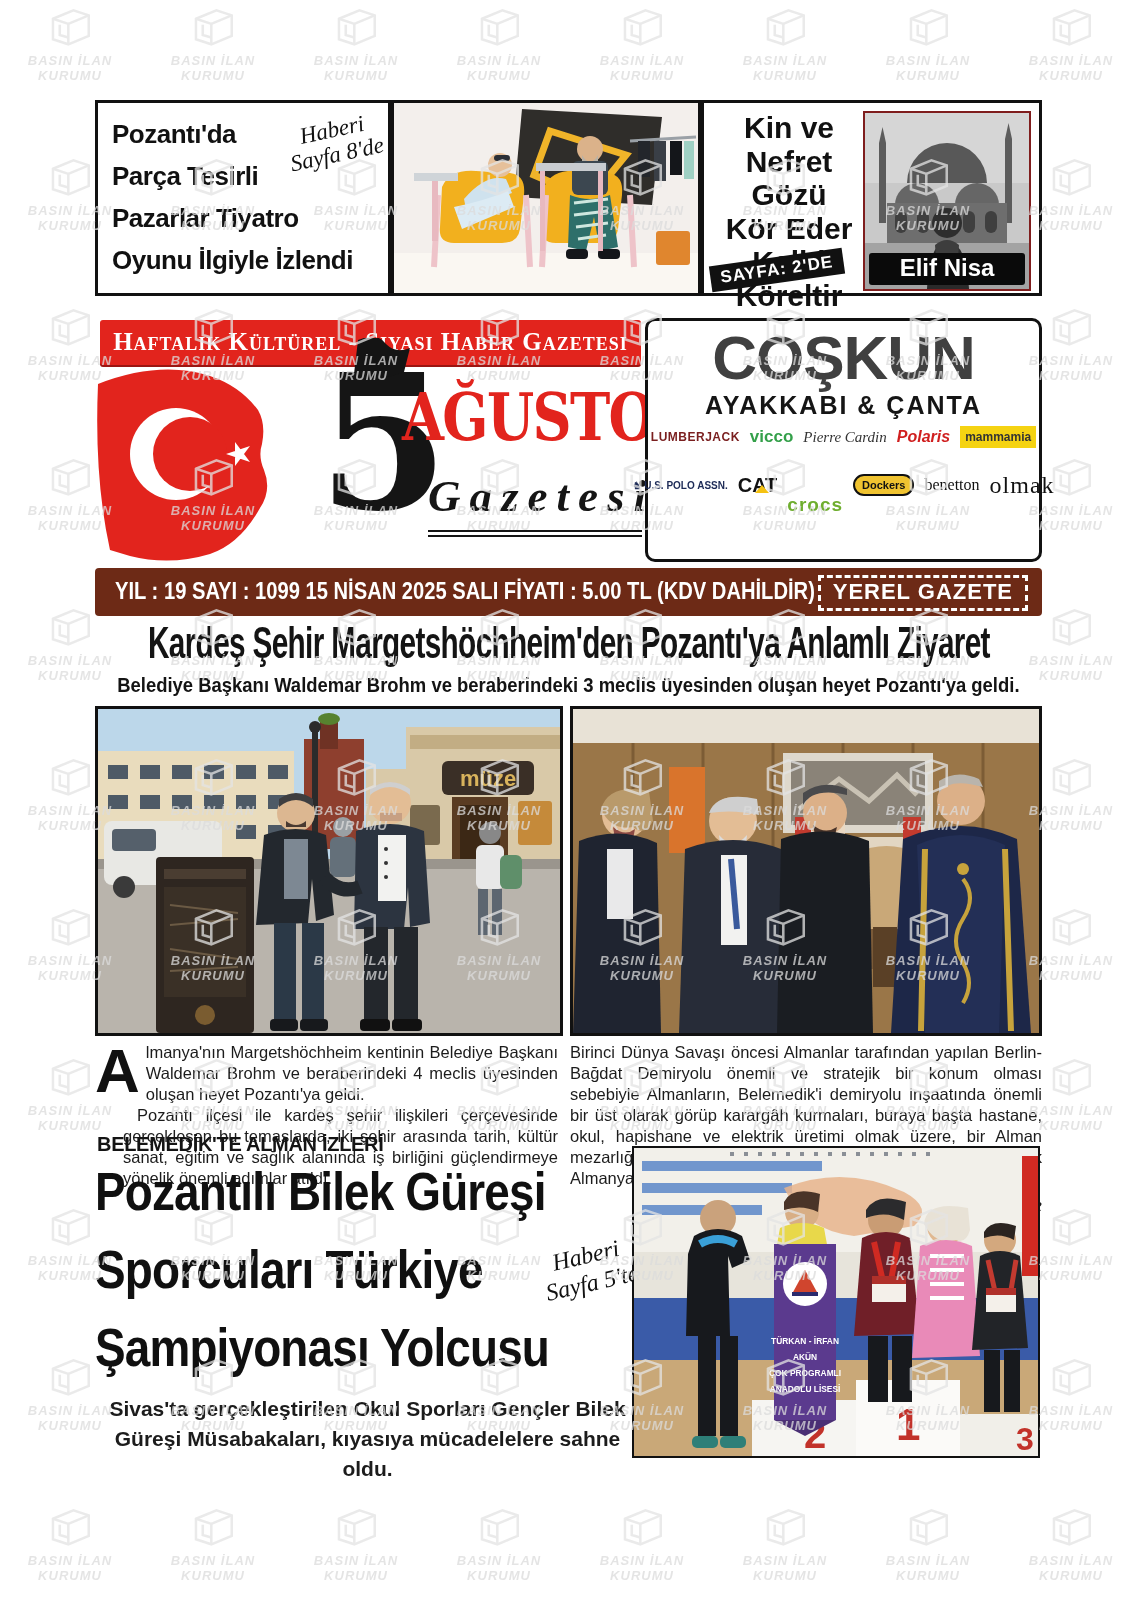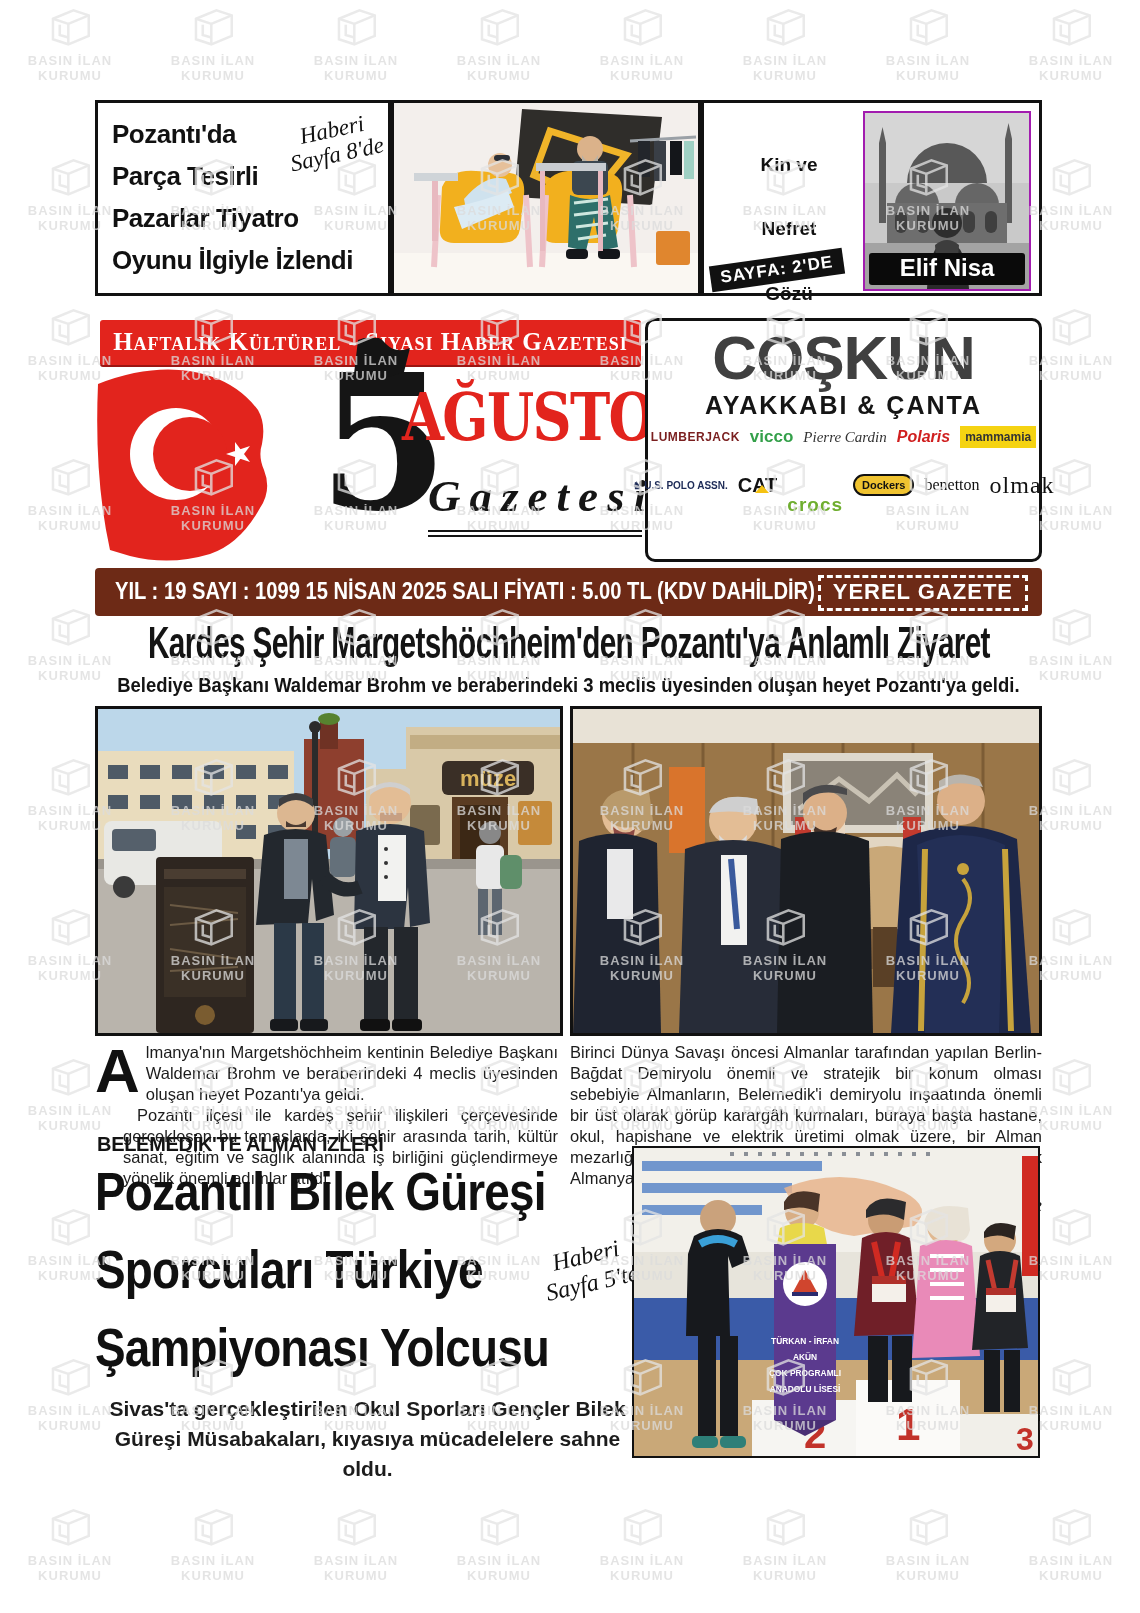--- a/index.html
+++ b/index.html
@@ -1,37 +1,37 @@
 <!DOCTYPE html>
 <html><head>
 <meta charset="utf-8">
 <style>
   * { margin:0; padding:0; box-sizing:border-box; }
   body { background:#ffffff; font-family:"Liberation Sans", sans-serif; }
   .page { position:relative; width:1140px; height:1613px; background:#fff; overflow:hidden; margin:0 auto; }
 
   
-  .wm-layer { position:absolute; inset:0; z-index:40; pointer-events:none; }
+  .wm-layer { position:absolute; inset:0; z-index:40; pointer-events:none;font-style:italic; }
   .wm-tile { position:absolute; width:128px; text-align:center; color:#dedede; opacity:.75; }
   .wm-tile svg { display:block; margin:0 auto 2px auto; }
   .wm-line { font-size:13px; font-weight:bold; letter-spacing:1px; line-height:1.15; color:#dcdcdc; }
 
   
   .box { position:absolute; background:#fff; border:3px solid #111; }
   .tl-box { left:95px; top:100px; width:296px; height:196px; padding:10px 8px 6px 14px; }
   .tl-line { font-size:26px; font-weight:bold; letter-spacing:-0.5px; color:#111; line-height:1.62; white-space:nowrap; }
   .tl-ref { position:absolute; right:6px; top:14px; transform:rotate(-12deg); font-family:"Liberation Serif", serif; font-style:italic; font-size:23px; color:#111; text-align:center; line-height:1.1; }
 
   .tm-photo { left:391px; top:100px; width:310px; height:196px; border:3px solid #111; overflow:hidden; }
 
   .tr-box { left:701px; top:100px; width:341px; height:196px; }
   .tr-text { position:absolute; left:10px; top:8px; width:150px; text-align:center; }
-  .tr-line { font-size:19px; font-weight:bold; color:#111; line-height:1.12;margin-top:43px; }
+  .tr-line { font-size:30px; font-weight:bold; color:#111; line-height:1.12; }
   .tr-badge { position:absolute; left:6px; bottom:10px; transform:rotate(-8deg); background:#111; color:#fff; font-weight:bold; font-size:17px; padding:3px 10px; letter-spacing:1px; }
-  .tr-photo { position:absolute; right:8px; top:8px; width:168px; height:180px; border:2px solid #a21caf; overflow:hidden; background:#cfcfcf; }
+  .tr-photo { position:absolute; right:8px; top:8px; width:168px; height:180px; border:2px solid #7f1d1d; overflow:hidden; background:#cfcfcf; }
   .tr-caption { position:absolute; left:4px; right:4px; bottom:4px; background:#0a0a0a; color:#fff; font-weight:bold; font-size:24px; text-align:center; line-height:30px; height:32px; border-radius:3px; }
 
   
   .tagline { position:absolute; left:100px; top:320px; width:541px; height:45px; background:#e2241d; color:#fff; font-family:"Liberation Serif", serif; font-weight:bold; font-variant:small-caps; font-size:25px; text-align:center; line-height:43px; letter-spacing:1px; border-radius:3px; box-shadow:0 2px 0 #9b1512; }
   .flag-wrap { position:absolute; left:90px; top:358px; width:255px; height:208px; }
   .num5 { position:absolute; left:318px; top:348px; font-family:"DejaVu Serif", serif; font-weight:bold; font-size:188px; line-height:1; color:#151515; }
   .num5-flag { position:absolute; left:352px; top:338px; }
   .agustos { position:absolute; left:402px; top:378px; width:300px; transform:scaleX(0.82); transform-origin:left; font-family:"DejaVu Serif", serif; font-weight:bold; font-size:66px; letter-spacing:-2px; color:#e2241d; white-space:nowrap; }
   .gazetesi { position:absolute; left:428px; top:470px; width:214px; text-align:center; font-family:"Liberation Serif", serif; font-style:italic; font-weight:bold; font-size:45px; letter-spacing:9px; color:#151515; padding-bottom:8px; border-bottom:7px double #151515; }
 

